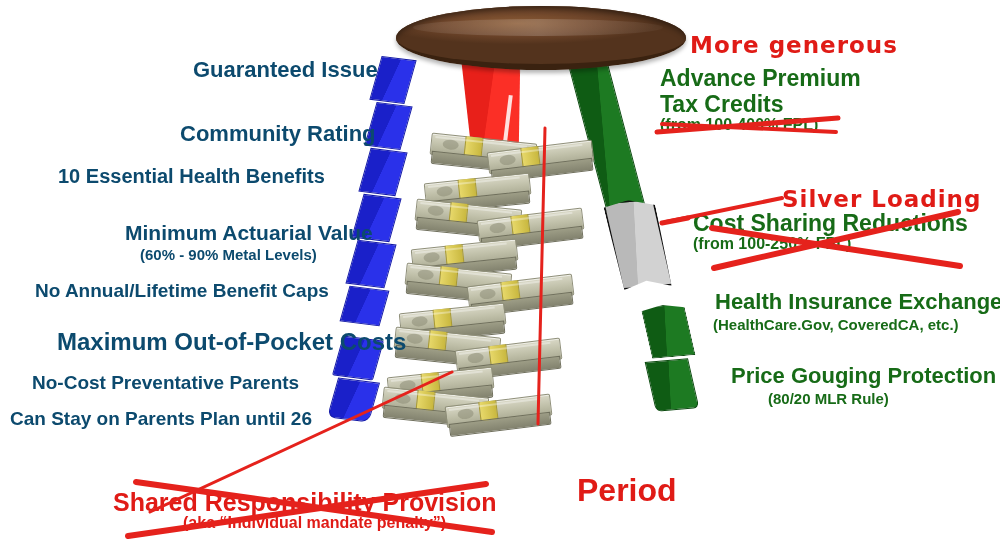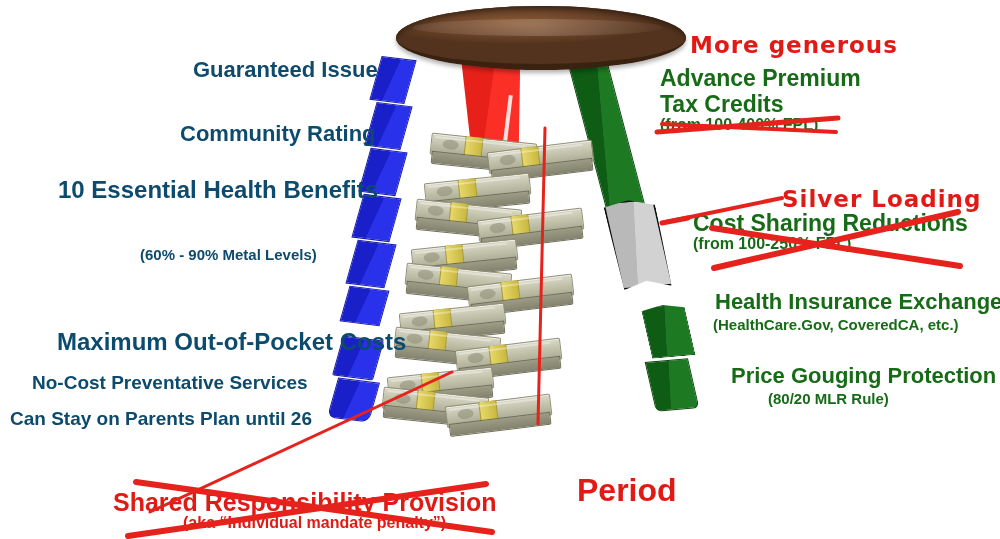--- a/index.html
+++ b/index.html
@@ -192,28 +192,30 @@
         <div class="oval"></div>
         <div class="edge"></div>
         <div class="side"></div>
     </div>
   </div>
 
   <div class="txt blue" style="left:193px;top:58px;font-size:22px;">Guaranteed Issue</div>
 
   <div class="txt blue" style="left:180px;top:122px;font-size:22px;">Community Rating</div>
 
-  <div class="txt blue" style="left:58px;top:177px;font-size:24px;">10 Essential Health Benefits</div>
-
+  <div class="txt blue" style="left:58px;top:166px;font-size:20px;">10 Essential Health Benefits</div>
+
+  <div class="txt blue" style="left:125px;top:222px;font-size:21px;">Minimum Actuarial Value</div>
   <div class="txt blue sub" style="left:140px;top:247px;font-size:15px;">(60% - 90% Metal Levels)</div>
 
+  <div class="txt blue" style="left:35px;top:281px;font-size:19px;">No Annual/Lifetime Benefit Caps</div>
 
   <div class="txt blue" style="left:47px;top:329px;font-size:24px;margin-left:10px;">Maximum Out-of-Pocket Costs</div>
 
-  <div class="txt blue" style="left:32px;top:373px;font-size:19px;">No-Cost Preventative Services</div>
+  <div class="txt blue" style="left:32px;top:373px;font-size:19px;">No-Cost Preventative Parents</div>
 
   <div class="txt blue" style="left:10px;top:409px;font-size:19px;">Can Stay on Parents Plan until 26</div>
 
   <div class="txt red" style="left:690px;top:33px;font-size:23px;font-family:'DejaVu Sans',sans-serif;letter-spacing:1px;">More generous</div>
 
   <div class="txt green" style="left:660px;top:66px;font-size:23px;">Advance Premium</div>
   <div class="txt green" style="left:660px;top:92px;font-size:23px;">Tax Credits</div>
   <div class="txt green sub" style="left:660px;top:117px;font-size:16px;">(from 100-400% FPL)</div>
 
   <div class="txt red" style="left:782px;top:187px;font-size:23px;font-family:'DejaVu Sans',sans-serif;letter-spacing:1px;">Silver Loading</div>

